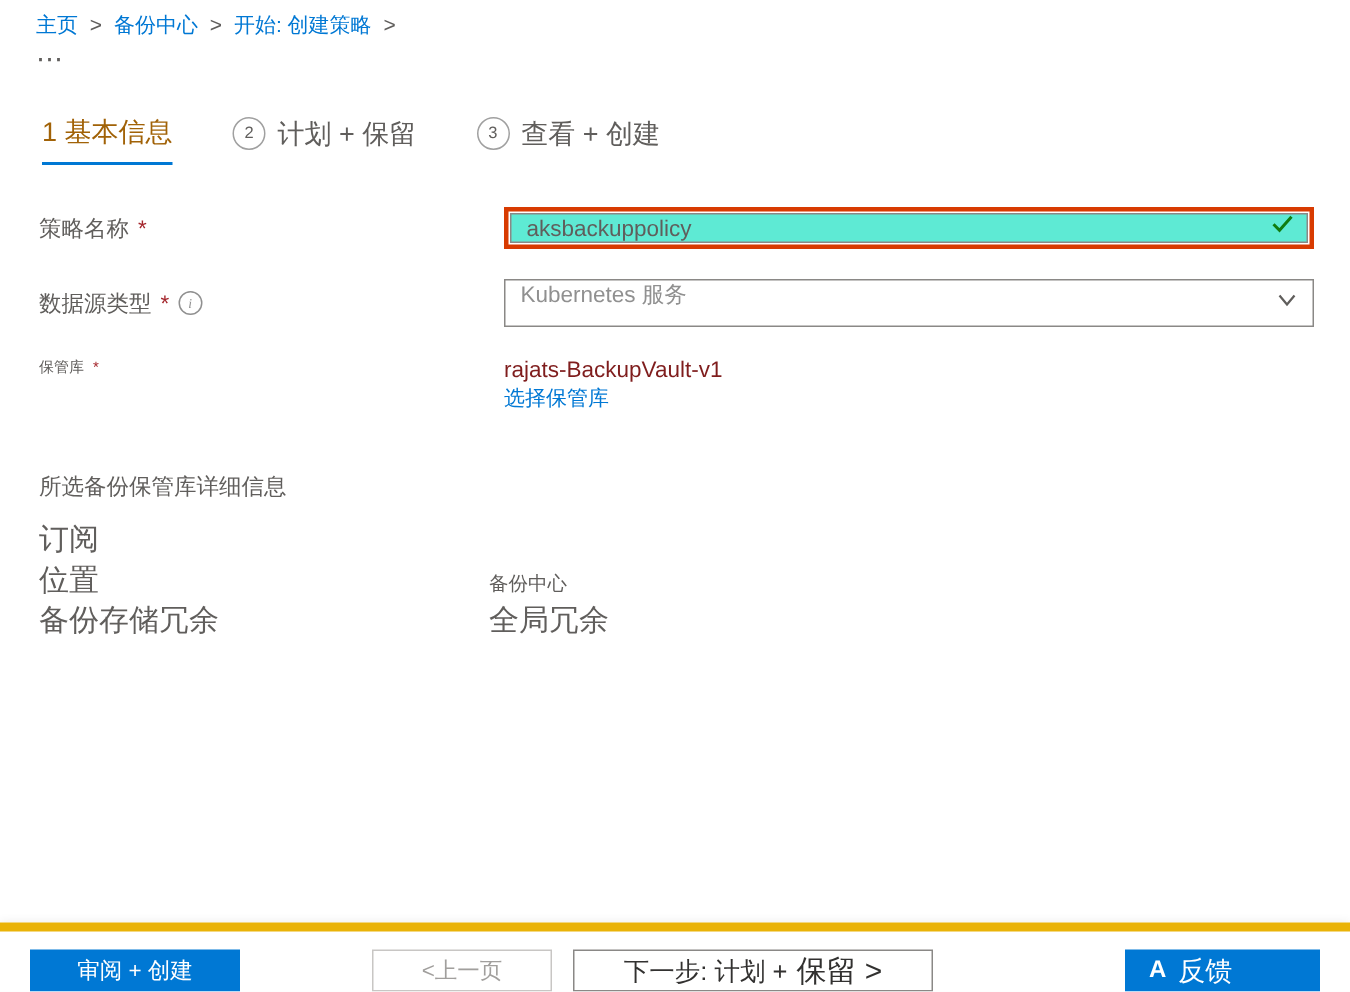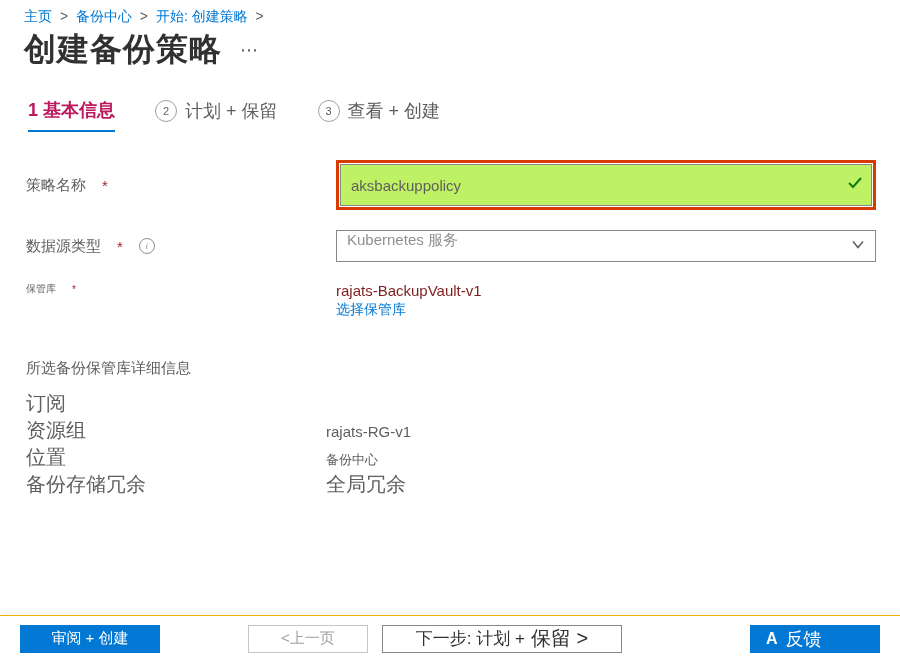--- a/index.html
+++ b/index.html
@@ -51,23 +51,23 @@
   }
   .tab {
     display: flex;
     align-items: center;
     gap: 8px;
     color: #605e5c;
     cursor: pointer;
     padding-bottom: 8px;
   }
   .tab.active {
-    color: #be185d;
+    color: #a16207;
     border-bottom: 2px solid #0078d4;
-    font-weight: 700;
+    font-weight: 400;
   }
   .step-circle {
     display: inline-flex;
     align-items: center;
     justify-content: center;
     width: 22px;
     height: 22px;
     border: 1px solid #a0a0a0;
     border-radius: 50%;
     font-size: 11px;
@@ -80,21 +80,21 @@
     align-items: center;
     margin-bottom: 20px;
   }
   .form-row.vault { align-items: flex-start; margin-bottom: 40px; }
   .form-label {
     width: 310px;
     font-size: 15px;
     color: #605e5c;
     display: flex;
     align-items: center;
-    gap: 16px;
+    gap: 6px;
   }
   .form-label.small { font-size: 10px; }
   .required { color: #a4262c; }
   .info-icon {
     display: inline-flex;
     align-items: center;
     justify-content: center;
     width: 16px; height: 16px;
     border: 1px solid #909090;
     border-radius: 50%;
@@ -103,26 +103,26 @@
     font-style: italic;
     font-family: Georgia, serif;
   }
   .field-wrap { flex: 1; position: relative; }
   .highlight-box {
     border: 3px solid #d83b01;
     padding: 1px;
   }
   .text-input {
     width: 100%;
-    height: 42px;
+    height: 20px;
     border: 1px solid #8a8886;
     padding: 0 36px 0 10px;
     font-size: 15px;
     color: #605e5c;
-    background: #bef264;
+    background: #5eead4;
   }
   .check-icon {
     position: absolute;
     right: 10px;
     top: 50%;
     transform: translateY(-50%);
     color: #107c10;
     font-size: 16px;
   }
   .select-box {
@@ -168,24 +168,24 @@
   .details-label.lg { font-size: 20px; }
   .details-value { color: #605e5c; }
   .details-value.lg { font-size: 20px; }
   .details-value.sm { font-size: 13px; }
   .details-value.md { font-size: 15px; }
   
   .footer {
     position: absolute;
     left: 0; right: 0; bottom: 0;
     height: 46px;
-    border-top: 1px solid #eab308;
+    border-top: 6px solid #eab308;
     box-shadow: 0 -2px 6px rgba(0,0,0,0.06);
     display: flex;
-    align-items: center;
+    align-items: flex-end;
     padding: 0 20px;
     gap: 14px;
     background: #fff;
   }
   .spacer { width: 60px; }
   .btn {
     height: 28px;
     padding: 0 14px;
     font-size: 15px;
     display: inline-flex;
@@ -239,21 +239,20 @@
 <nav class="breadcrumb">
   <a>主页</a>
   <span class="sep">&gt;</span>
   <a>备份中心</a>
   <span class="sep">&gt;</span>
   <a>开始: 创建策略</a>
   <span class="sep">&gt;</span>
 </nav>
 
 <div class="header-row">
-  <h1 class="page-title">创建备份策略</h1>
   <span class="kebab">⋯</span>
 </div>
 
 <div class="tabs">
   <div class="tab active">
     <span>1 基本信息</span>
   </div>
   <div class="tab">
     <span class="step-circle">2</span>
     <span>计划 + 保留</span>
@@ -309,24 +308,20 @@
       <a class="select-vault-link">选择保管库</a>
     </div>
   </div>
 
 </div>
 
 <div class="details-title">所选备份保管库详细信息</div>
 <div class="details-grid">
   <div class="details-row">
     <div class="details-label lg">订阅</div>
-  </div>
-  <div class="details-row">
-    <div class="details-label lg">资源组</div>
-    <div class="details-value md">rajats-RG-v1</div>
   </div>
   <div class="details-row">
     <div class="details-label lg">位置</div>
     <div class="details-value sm">备份中心</div>
   </div>
   <div class="details-row">
     <div class="details-label lg">备份存储冗余</div>
     <div class="details-value lg">全局冗余</div>
   </div>
 </div>

